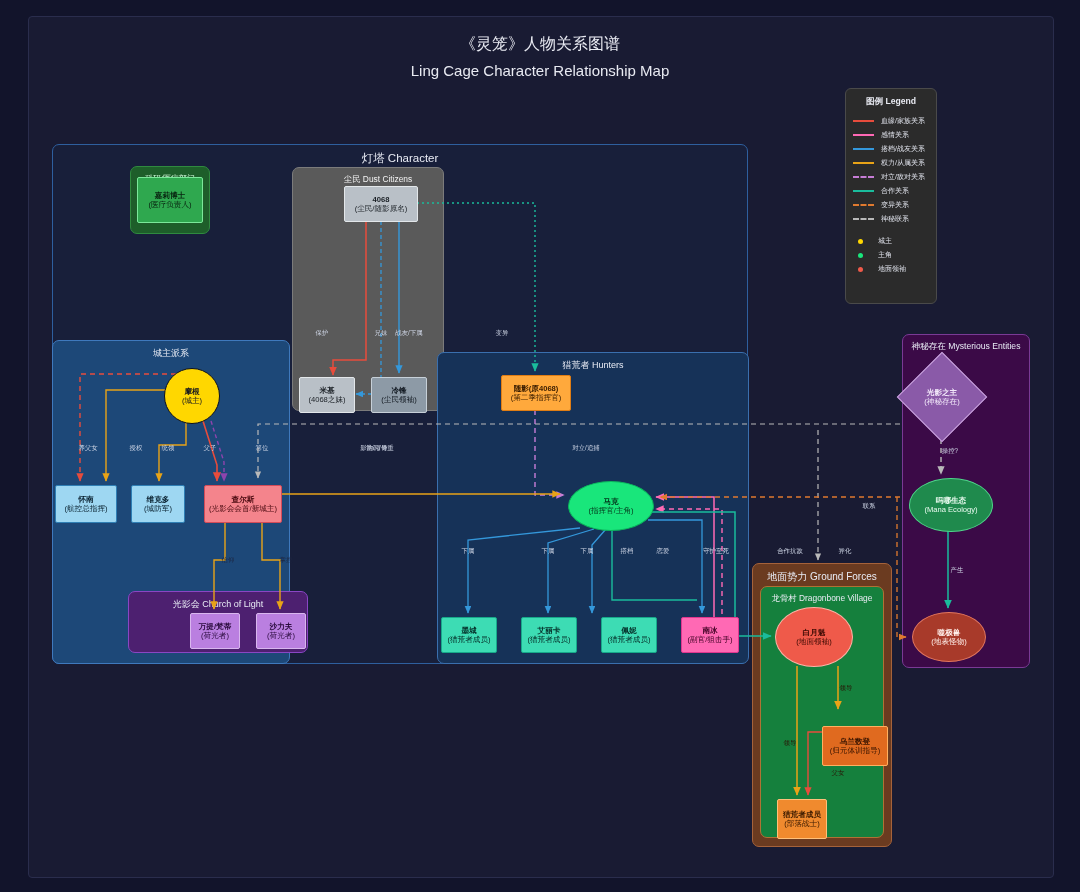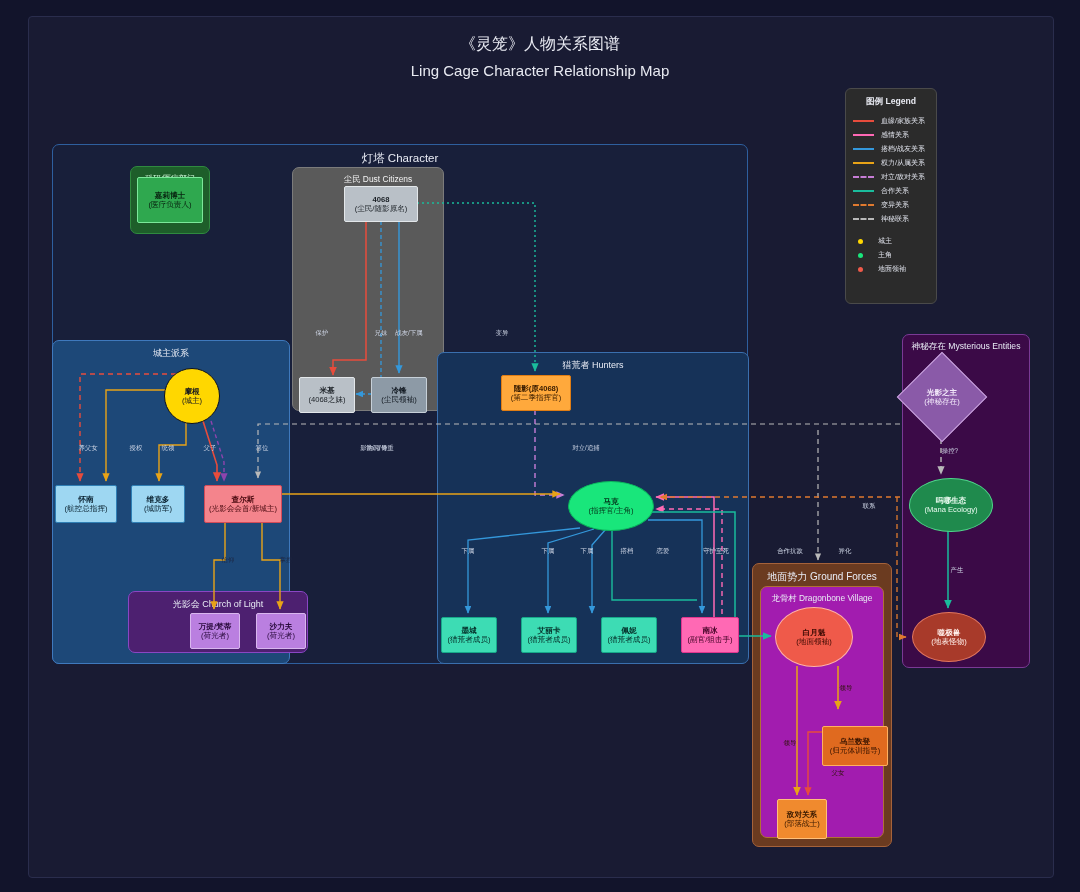--- a/index.html
+++ b/index.html
@@ -14,21 +14,21 @@
   .cluster{position:absolute;border-radius:7px;}
   .cl-label{position:absolute;top:6px;width:100%;text-align:center;font-size:11.5px;color:#e9ecf5;}
   .cl-lighthouse{left:52px;top:144px;width:694px;height:518px;background:#14325c33;border:1px solid #2e5f9e;}
   .cl-dust{left:292px;top:167px;width:140px;height:242px;background:#5a5a5a;border:1px solid #7b7b7b;padding-left:10px;}
   .cl-sci{left:130px;top:166px;width:78px;height:66px;background:#1e5e2a;border:1px solid #2f8a3f;}
   .cl-lord{left:52px;top:340px;width:236px;height:322px;background:#1d4878;border:1px solid #3f79bd;}
   .cl-church{left:128px;top:591px;width:178px;height:60px;background:#4d2070;border:1px solid #8a46c4;}
   .cl-hunters{left:437px;top:352px;width:310px;height:310px;background:#163258;border:1px solid #3a6fae;}
   .cl-myst{left:902px;top:334px;width:126px;height:332px;background:#3b0a47;border:1px solid #7a3a95;}
   .cl-ground{left:752px;top:563px;width:138px;height:282px;background:#6b3b20;border:1px solid #a5623a;}
-  .cl-village{left:760px;top:586px;width:122px;height:250px;background:#a21caf;border:1px solid #b07134;}
+  .cl-village{left:760px;top:586px;width:122px;height:250px;background:#15803d;border:1px solid #b07134;}
 
   
   .node{position:absolute;display:flex;flex-direction:column;align-items:center;justify-content:center;text-align:center;line-height:1.25;font-size:7.6px;}
   .node .l1{font-weight:bold;}
   .rect{border-radius:2px;border:1.4px solid;}
   .circle{border-radius:50%;border:1.6px solid;}
   .ellipse{border-radius:50%;border:1.6px solid;}
   .diamond{border:1.4px solid;transform:rotate(45deg);}
   .diamond > .dinner{transform:rotate(-45deg);display:flex;flex-direction:column;align-items:center;justify-content:center;width:100%;height:100%;}
 
@@ -300,21 +300,21 @@
   </div>
   <div class="node ellipse n-baiyue">
     <div class="l1">白月魁</div>
     <div>(地面领袖)</div>
   </div>
   <div class="node rect n-wulan-sd">
     <div class="l1">乌兰数登</div>
     <div>(归元体训指导)</div>
   </div>
   <div class="node rect n-wulan-md">
-    <div class="l1">敌对关系</div>
+    <div class="l1">猎荒者成员</div>
     <div>(部落战士)</div>
   </div>
 
   <div class="legend">
     <h4>图例 Legend</h4>
     <div id="legend-lines">
         <div class="lg-row">
           <span class="lg-line" style="border-top-style: solid; border-top-color: rgb(231, 76, 60);"></span>
           <span class="lg-txt">血缘/家族关系</span>
         </div>

